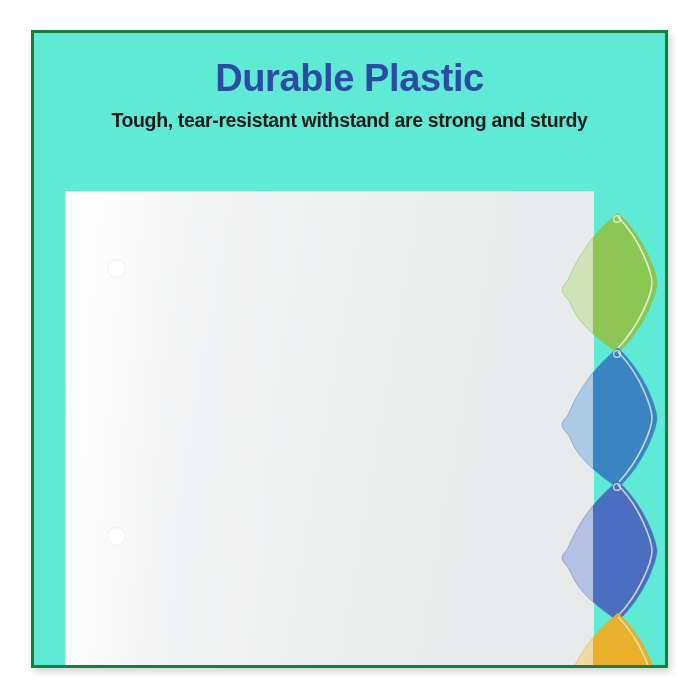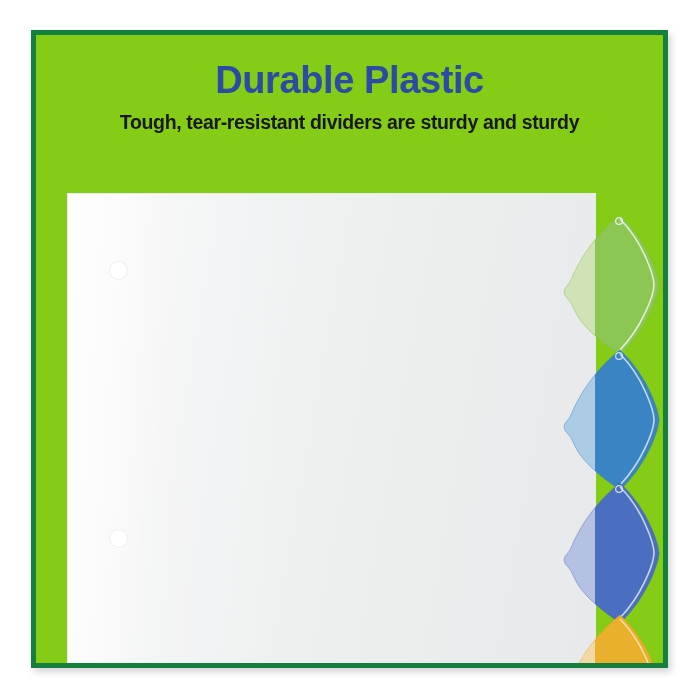--- a/index.html
+++ b/index.html
@@ -22,22 +22,22 @@
     background: #ffffff;
   }
 
   
   #card {
     position: absolute;
     left: 31px;
     top: 30px;
     width: 637px;
     height: 638px;
-    background: #84cc16;
-    border: 5px solid #15803d;
+    background: #5eead4;
+    border: 3px solid #15803d;
     box-sizing: border-box;
     box-shadow: 3px 4px 7px rgba(0,0,0,0.17);
     overflow: hidden;
   }
 
   
   #headline {
     position: absolute;
     left: 0;
     top: 26px;
@@ -109,21 +109,21 @@
 </head>
 <body>
 
 <div id="stage">
 
   <div id="card">
 
     <div id="headline">Durable Plastic</div>
 
     <div id="subhead">
-      <span class="l1">Tough, tear-resistant dividers are sturdy and sturdy</span>
+      <span class="l1">Tough, tear-resistant withstand are strong and sturdy</span>
     </div>
 
     <div id="sheet"></div>
 
     <div class="hole" id="hole-top"></div>
     <div class="hole" id="hole-bottom"></div>
 
     <div id="tabs">
 
       <svg width="637" height="638" viewBox="0 0 637 638">

